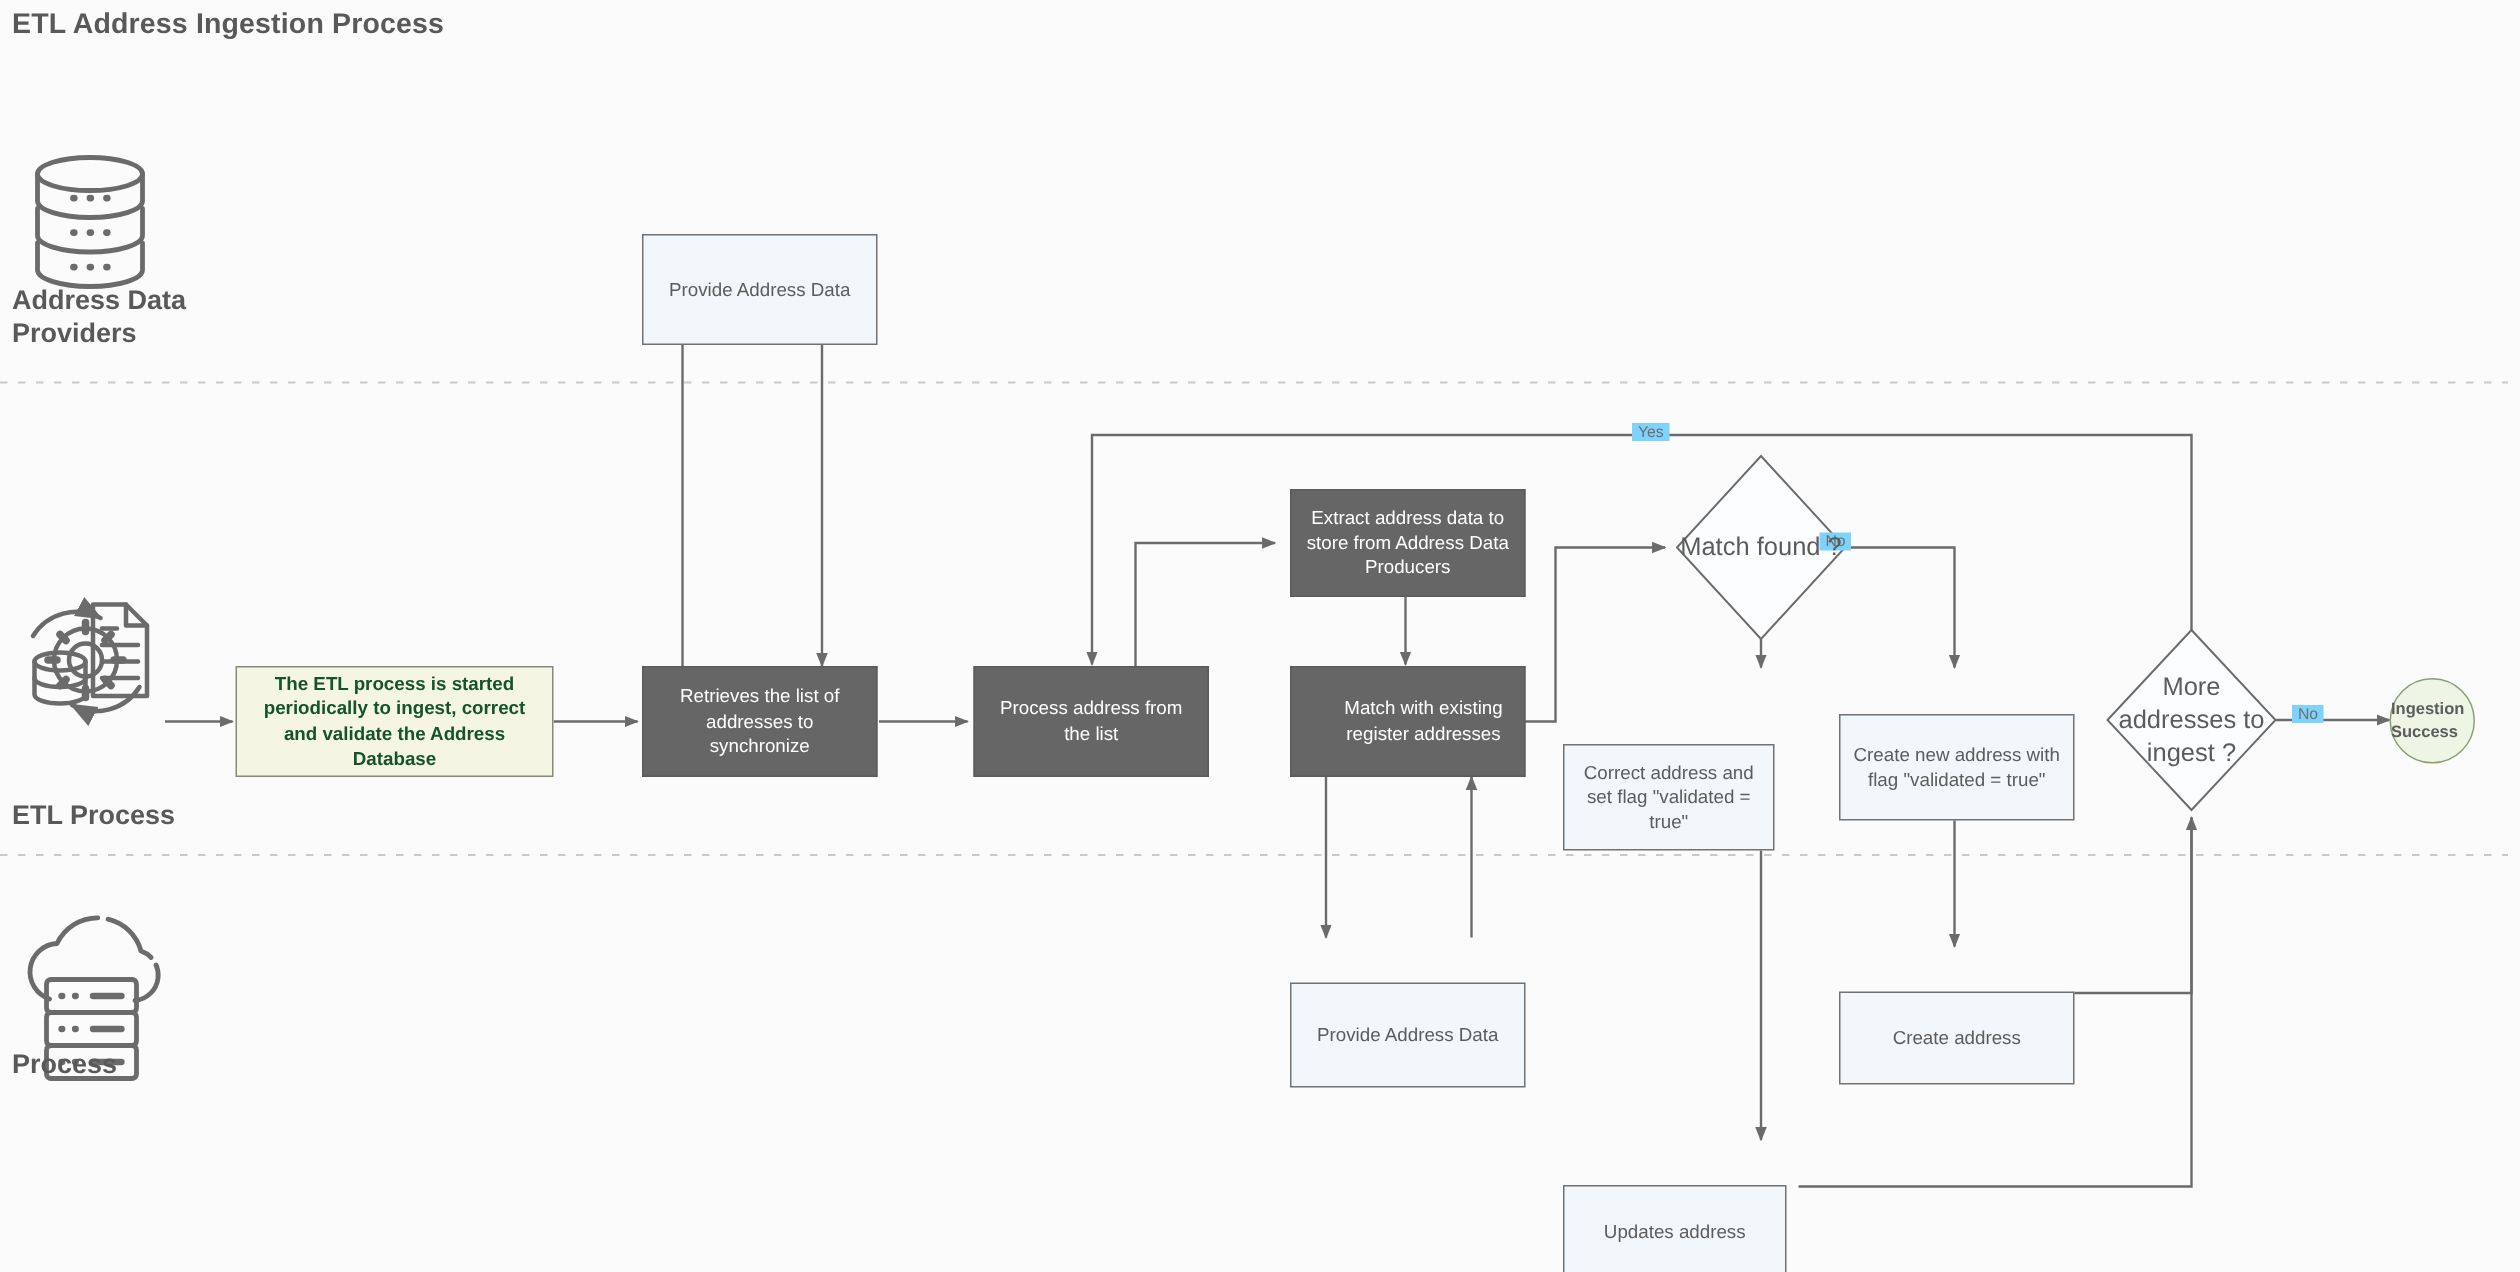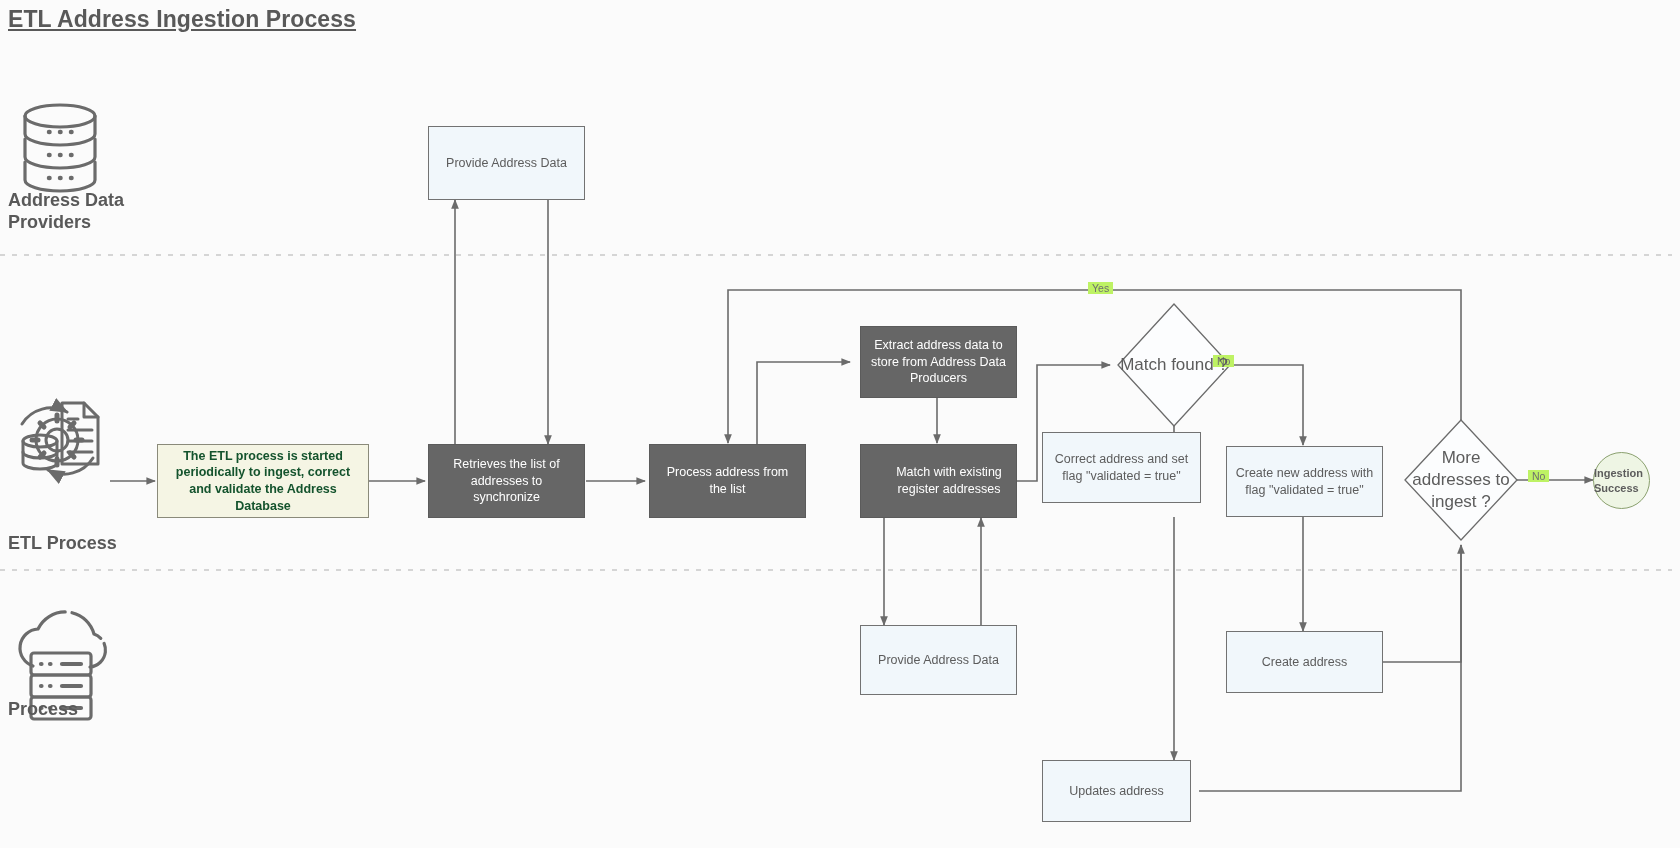--- a/index.html
+++ b/index.html
@@ -18,25 +18,24 @@
   #svg-layer {
     position: absolute;
     left: 0; top: 0;
     width: 1680px;
     height: 848px;
   }
   .diagram-title {
     position: absolute;
     left: 8px;
     top: 6px;
-    font-size: 23px;
+    font-size: 19px;
     font-weight: bold;
     color: #595959;
     letter-spacing: 0.1px;
-    text-decoration: underline;
   }
   .lane-label {
     position: absolute;
     font-size: 18px;
     font-weight: bold;
     color: #595959;
     line-height: 1.22;
     width: 210px;
   }
   .node {
@@ -53,20 +52,21 @@
   }
   .node-dark {
     background: #666666;
     border-color: #5b5b5b;
     color: #ffffff;
   }
   .node-light {
     background: #f1f7fb;
     border-color: #727272;
     color: #5c5c5c;
+    margin-top: 30px;
   }
   .node-note {
     background: #f5f5e4;
     border-color: #8a8a7a;
     color: #14532d;
     font-weight: bold;
     font-size: 12.5px;
   }
   .node-decision {
     position: absolute;
@@ -93,21 +93,21 @@
     text-align: left;
     font-size: 11px;
     font-weight: bold;
     line-height: 1.3;
     color: #5c5c5c;
   }
   .edge-label {
     position: absolute;
     font-size: 10.5px;
     color: #6e6e6e;
-    background: #bef264;
+    background: #7dd3fc;
     padding: 0 4px;
     white-space: nowrap;
   }
 </style>
 </head>
 <body>
 
 <div id="canvas">
 
   <div class="diagram-title">ETL Address Ingestion Process</div>
@@ -247,21 +247,21 @@
   <div class="node node-dark" style="left:428px; top:444px; width:157px; height:74px;">Retrieves the list of addresses to synchronize</div>
 
   <div class="node node-dark" style="left:860px; top:326px; width:157px; height:72px;">Extract address data to store from Address Data Producers</div>
 
   <div class="node node-dark" style="left:860px; top:444px; width:157px; height:74px;padding-left:28px;">Match with existing register addresses</div>
 
   <div class="node-decision" style="left:1118px; top:304px; width:112px; height:122px;">
     <span>Match found ?</span>
   </div>
 
-  <div class="node node-light" style="left:1042px; top:432px; width:159px; height:71px;">Correct address and set flag "validated = true"</div>
+  <div class="node node-light" style="left:1042px; top:466px; width:141px; height:71px;">Correct address and set flag "validated = true"</div>
 
   <div class="node node-light" style="left:1226px; top:446px; width:157px; height:71px;">Create new address with flag "validated = true"</div>
 
   <div class="node-decision" style="left:1405px; top:420px; width:112px; height:120px;">
     <span>More addresses to ingest ?</span>
   </div>
 
   <div class="node-end" style="left:1593px; top:452px; width:57px; height:57px;">Ingestion Success</div>
 
   <div class="node node-light" style="left:860px; top:625px; width:157px; height:70px;">Provide Address Data</div>

